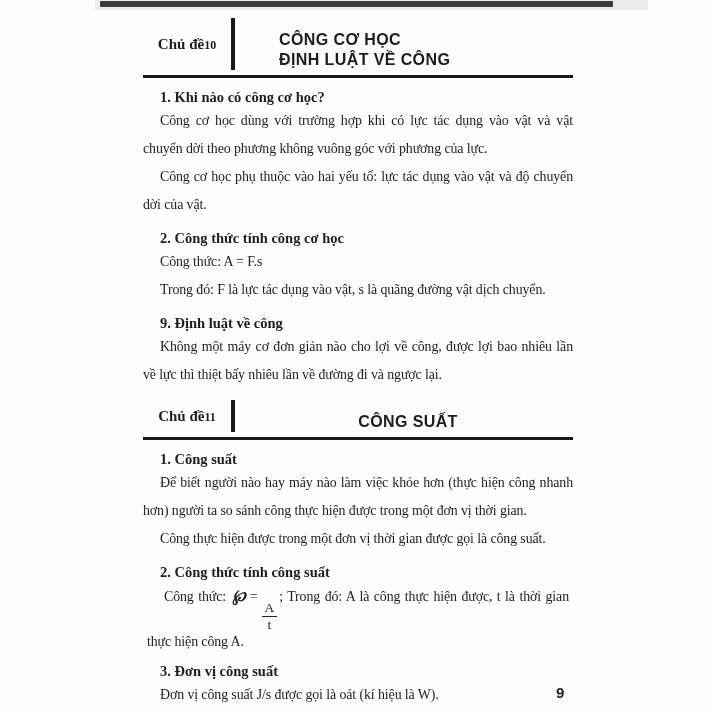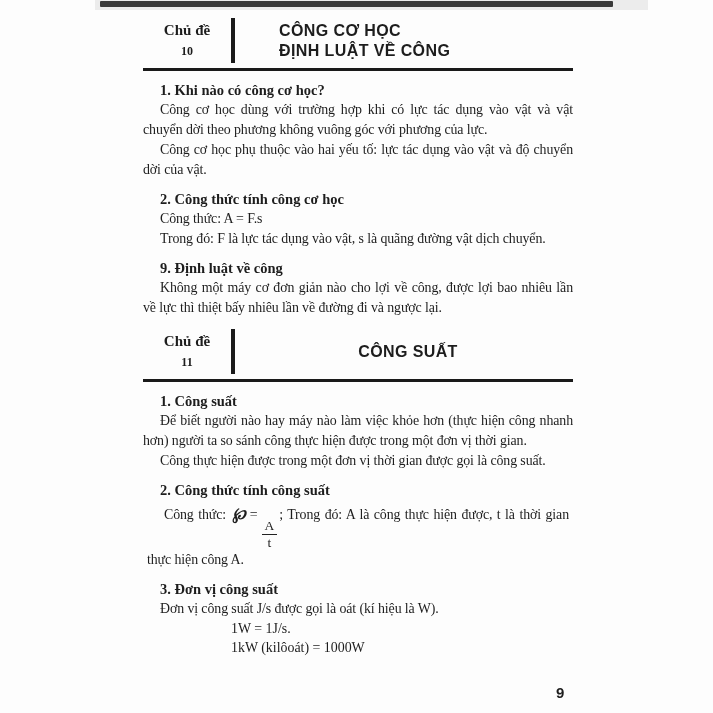--- a/index.html
+++ b/index.html
@@ -8,33 +8,33 @@
     position:relative;width:713px;height:713px;background:#fdfdfd;
     font-family:"Liberation Serif", serif;color:#1d1d1d;overflow:hidden;
   }
   
   .scan-light{position:absolute;left:95px;top:0;width:553px;height:10px;background:#ececec;}
   .scan-dark{position:absolute;left:100px;top:1px;width:513px;height:6px;background:#3a3a3a;border-radius:1px;}
 
   .sheet{position:absolute;left:143px;top:18px;width:430px;}
 
   .topic-head{display:flex;align-items:stretch;border-bottom:3px solid #1a1a1a;padding-bottom:5px;}
-  .th-label{width:88px;display:flex;flex-direction:column;align-items:center;justify-content:center;padding:3px 0 2px;}
+  .th-label{width:88px;display:flex;flex-direction:row;align-items:center;justify-content:center;padding:3px 0 2px;}
   .th-label .lbl{font-weight:bold;font-size:15px;line-height:19px;}
   .th-label .num{font-weight:bold;font-size:12px;line-height:19px;margin-top:2px;}
   .th-bar{width:4px;background:#1a1a1a;}
   .th-title{
     flex:1;display:flex;flex-direction:column;justify-content:center;
     padding-left:44px;font-family:"Liberation Sans", sans-serif;font-weight:bold;
-    font-size:16px;line-height:20px;letter-spacing:0.4px;
+    font-size:16px;line-height:20px;letter-spacing:0.4px;margin-top:12px;
   }
   .topic-head.centered .th-title{padding-left:8px;align-items:center;}
 
   .sec-h{font-weight:bold;font-size:14.5px;line-height:20px;margin:9px 0 0;text-indent:17px;}
-  p.body{margin:0;font-size:13.9px;line-height:20px;text-align:justify;text-indent:17px;letter-spacing:-0.1px;}
+  p.body{margin:0;font-size:13.9px;line-height:28px;text-align:justify;text-indent:17px;letter-spacing:-0.1px;}
   p.one-line{white-space:nowrap;text-align:left;}
   p.fline{margin:4px;font-size:13.9px;line-height:20px;text-align:justify;text-indent:17px;letter-spacing:-0.1px;}
   p.unit{margin:0;font-size:13.9px;line-height:19px;padding-left:88px;white-space:nowrap;}
 
   .sym{font-weight:bold;font-style:italic;font-size:16px;padding:0 2px;}
   .eq{padding:0 2px;}
   .frac{
     display:inline-flex;flex-direction:column;align-items:center;vertical-align:-11px;
     line-height:14px;font-size:13.5px;margin:0 2px;text-indent:0;
   }

